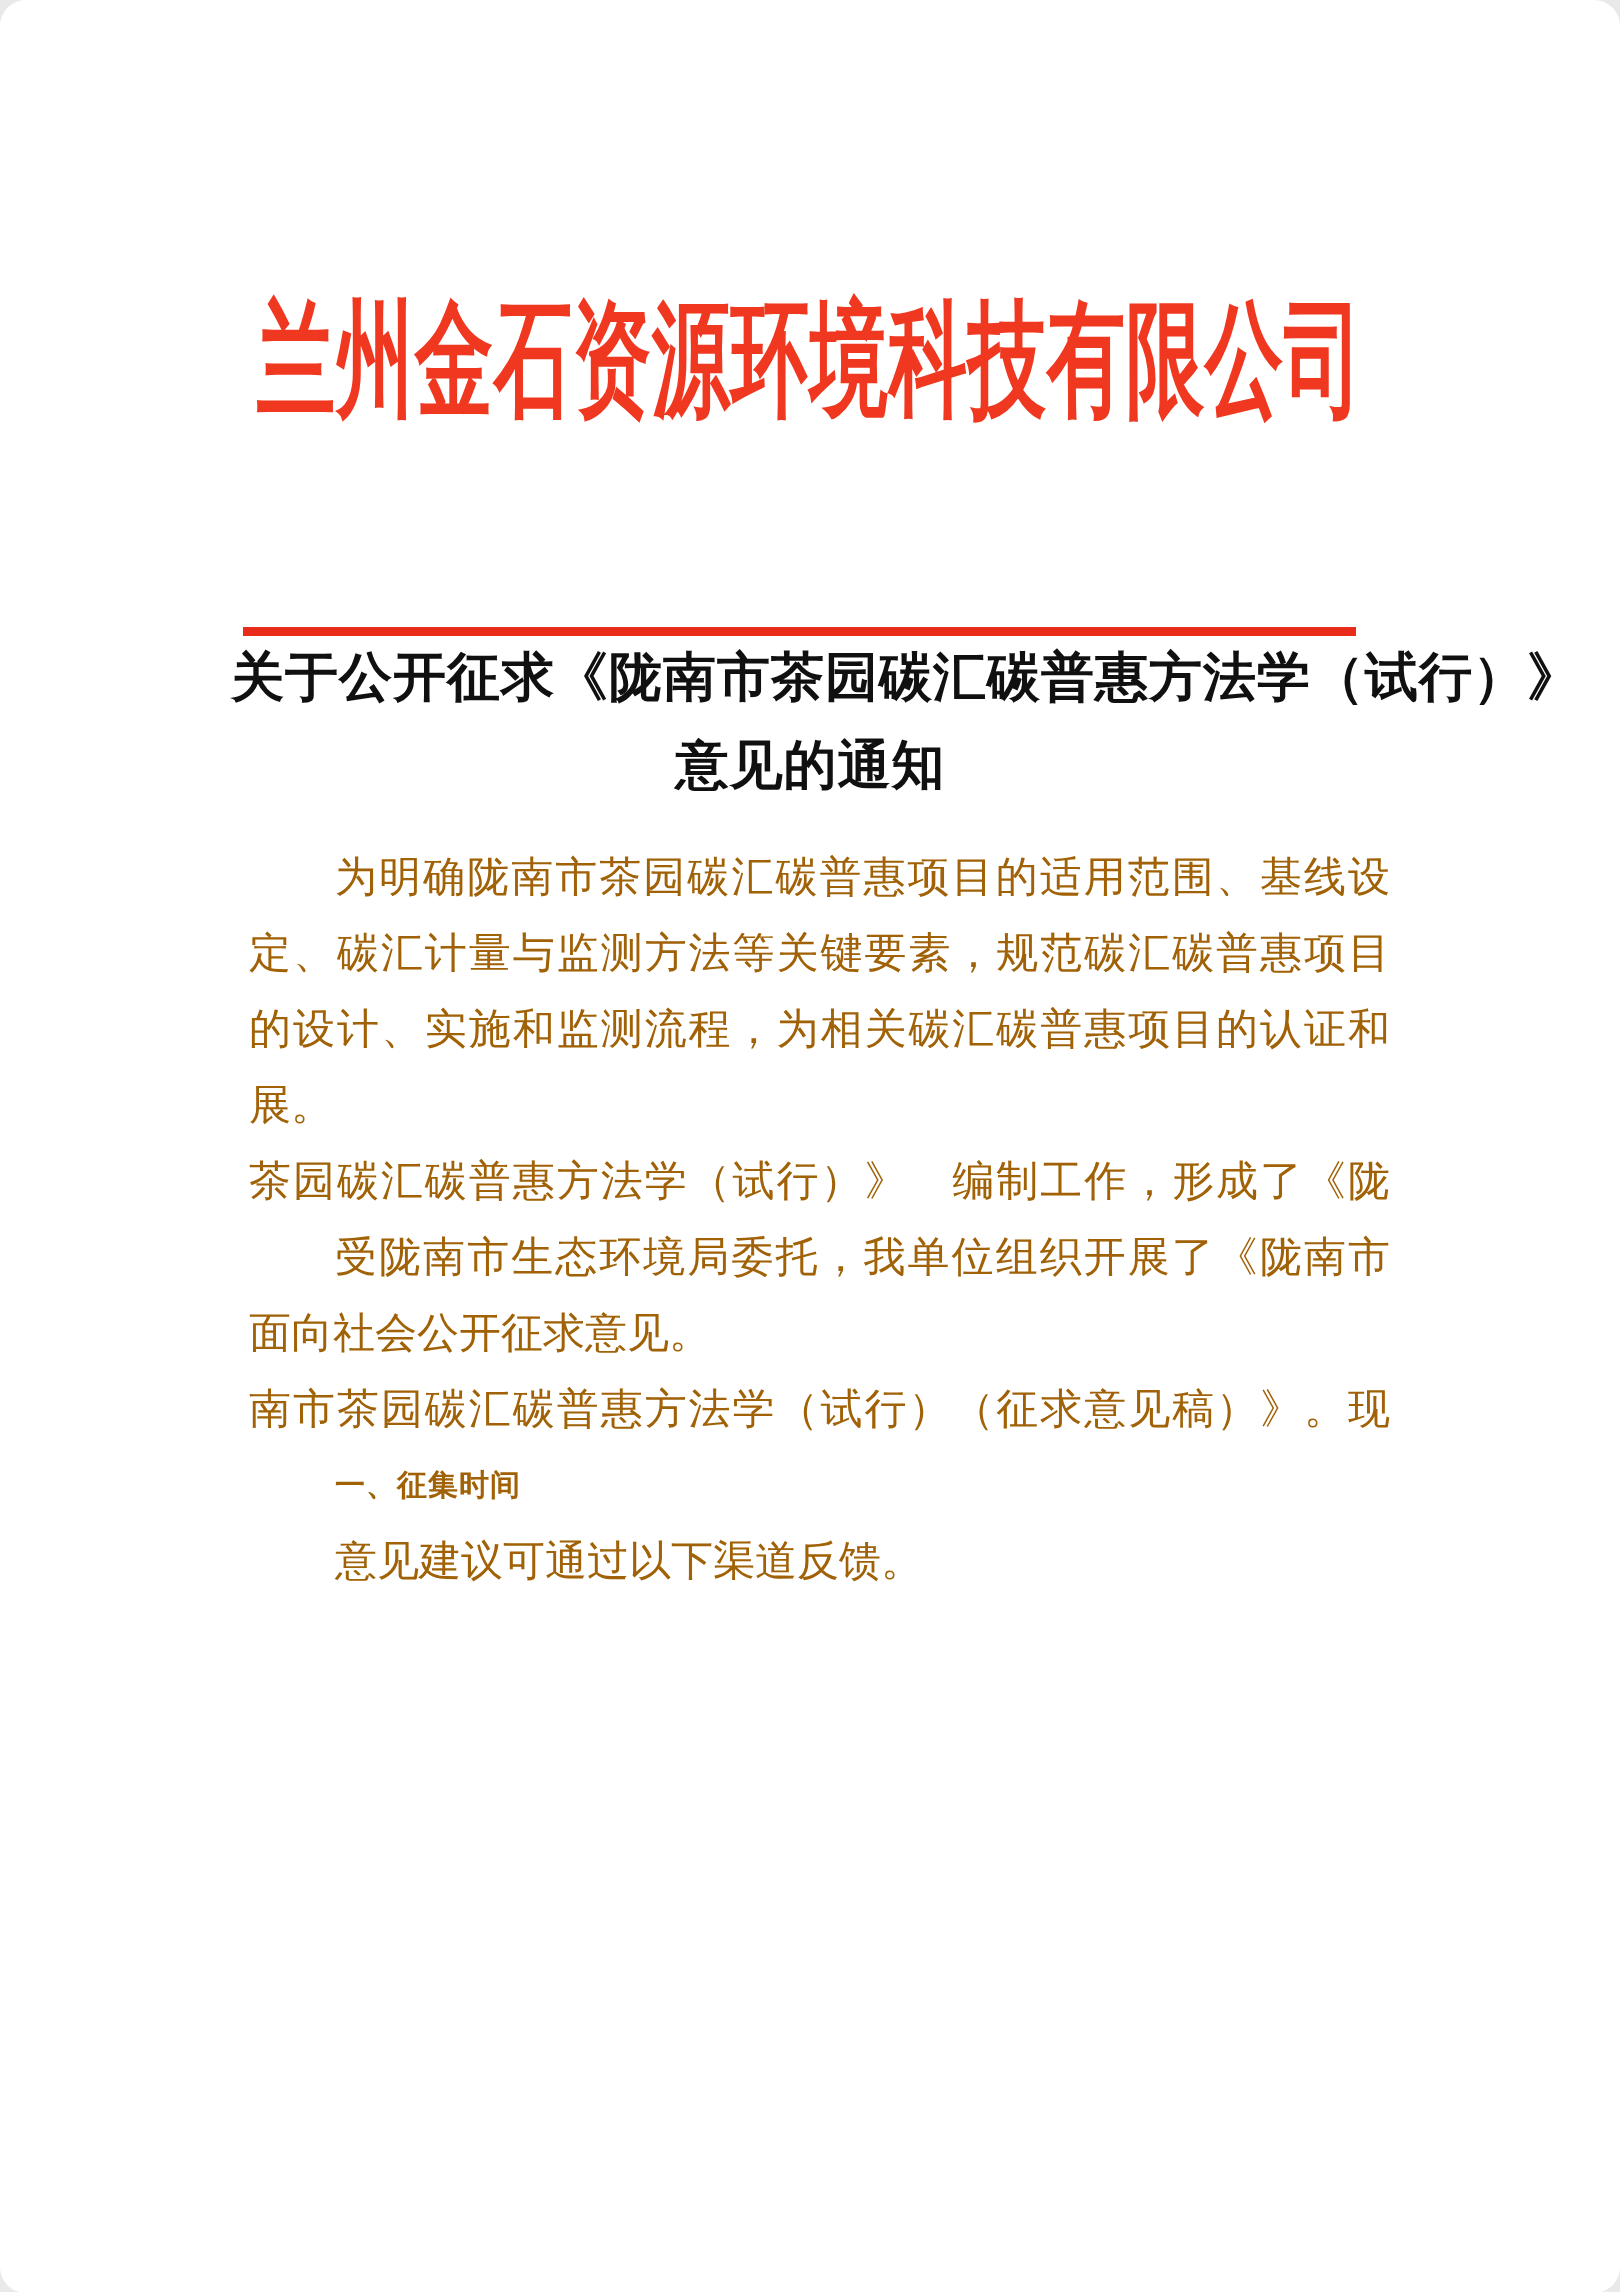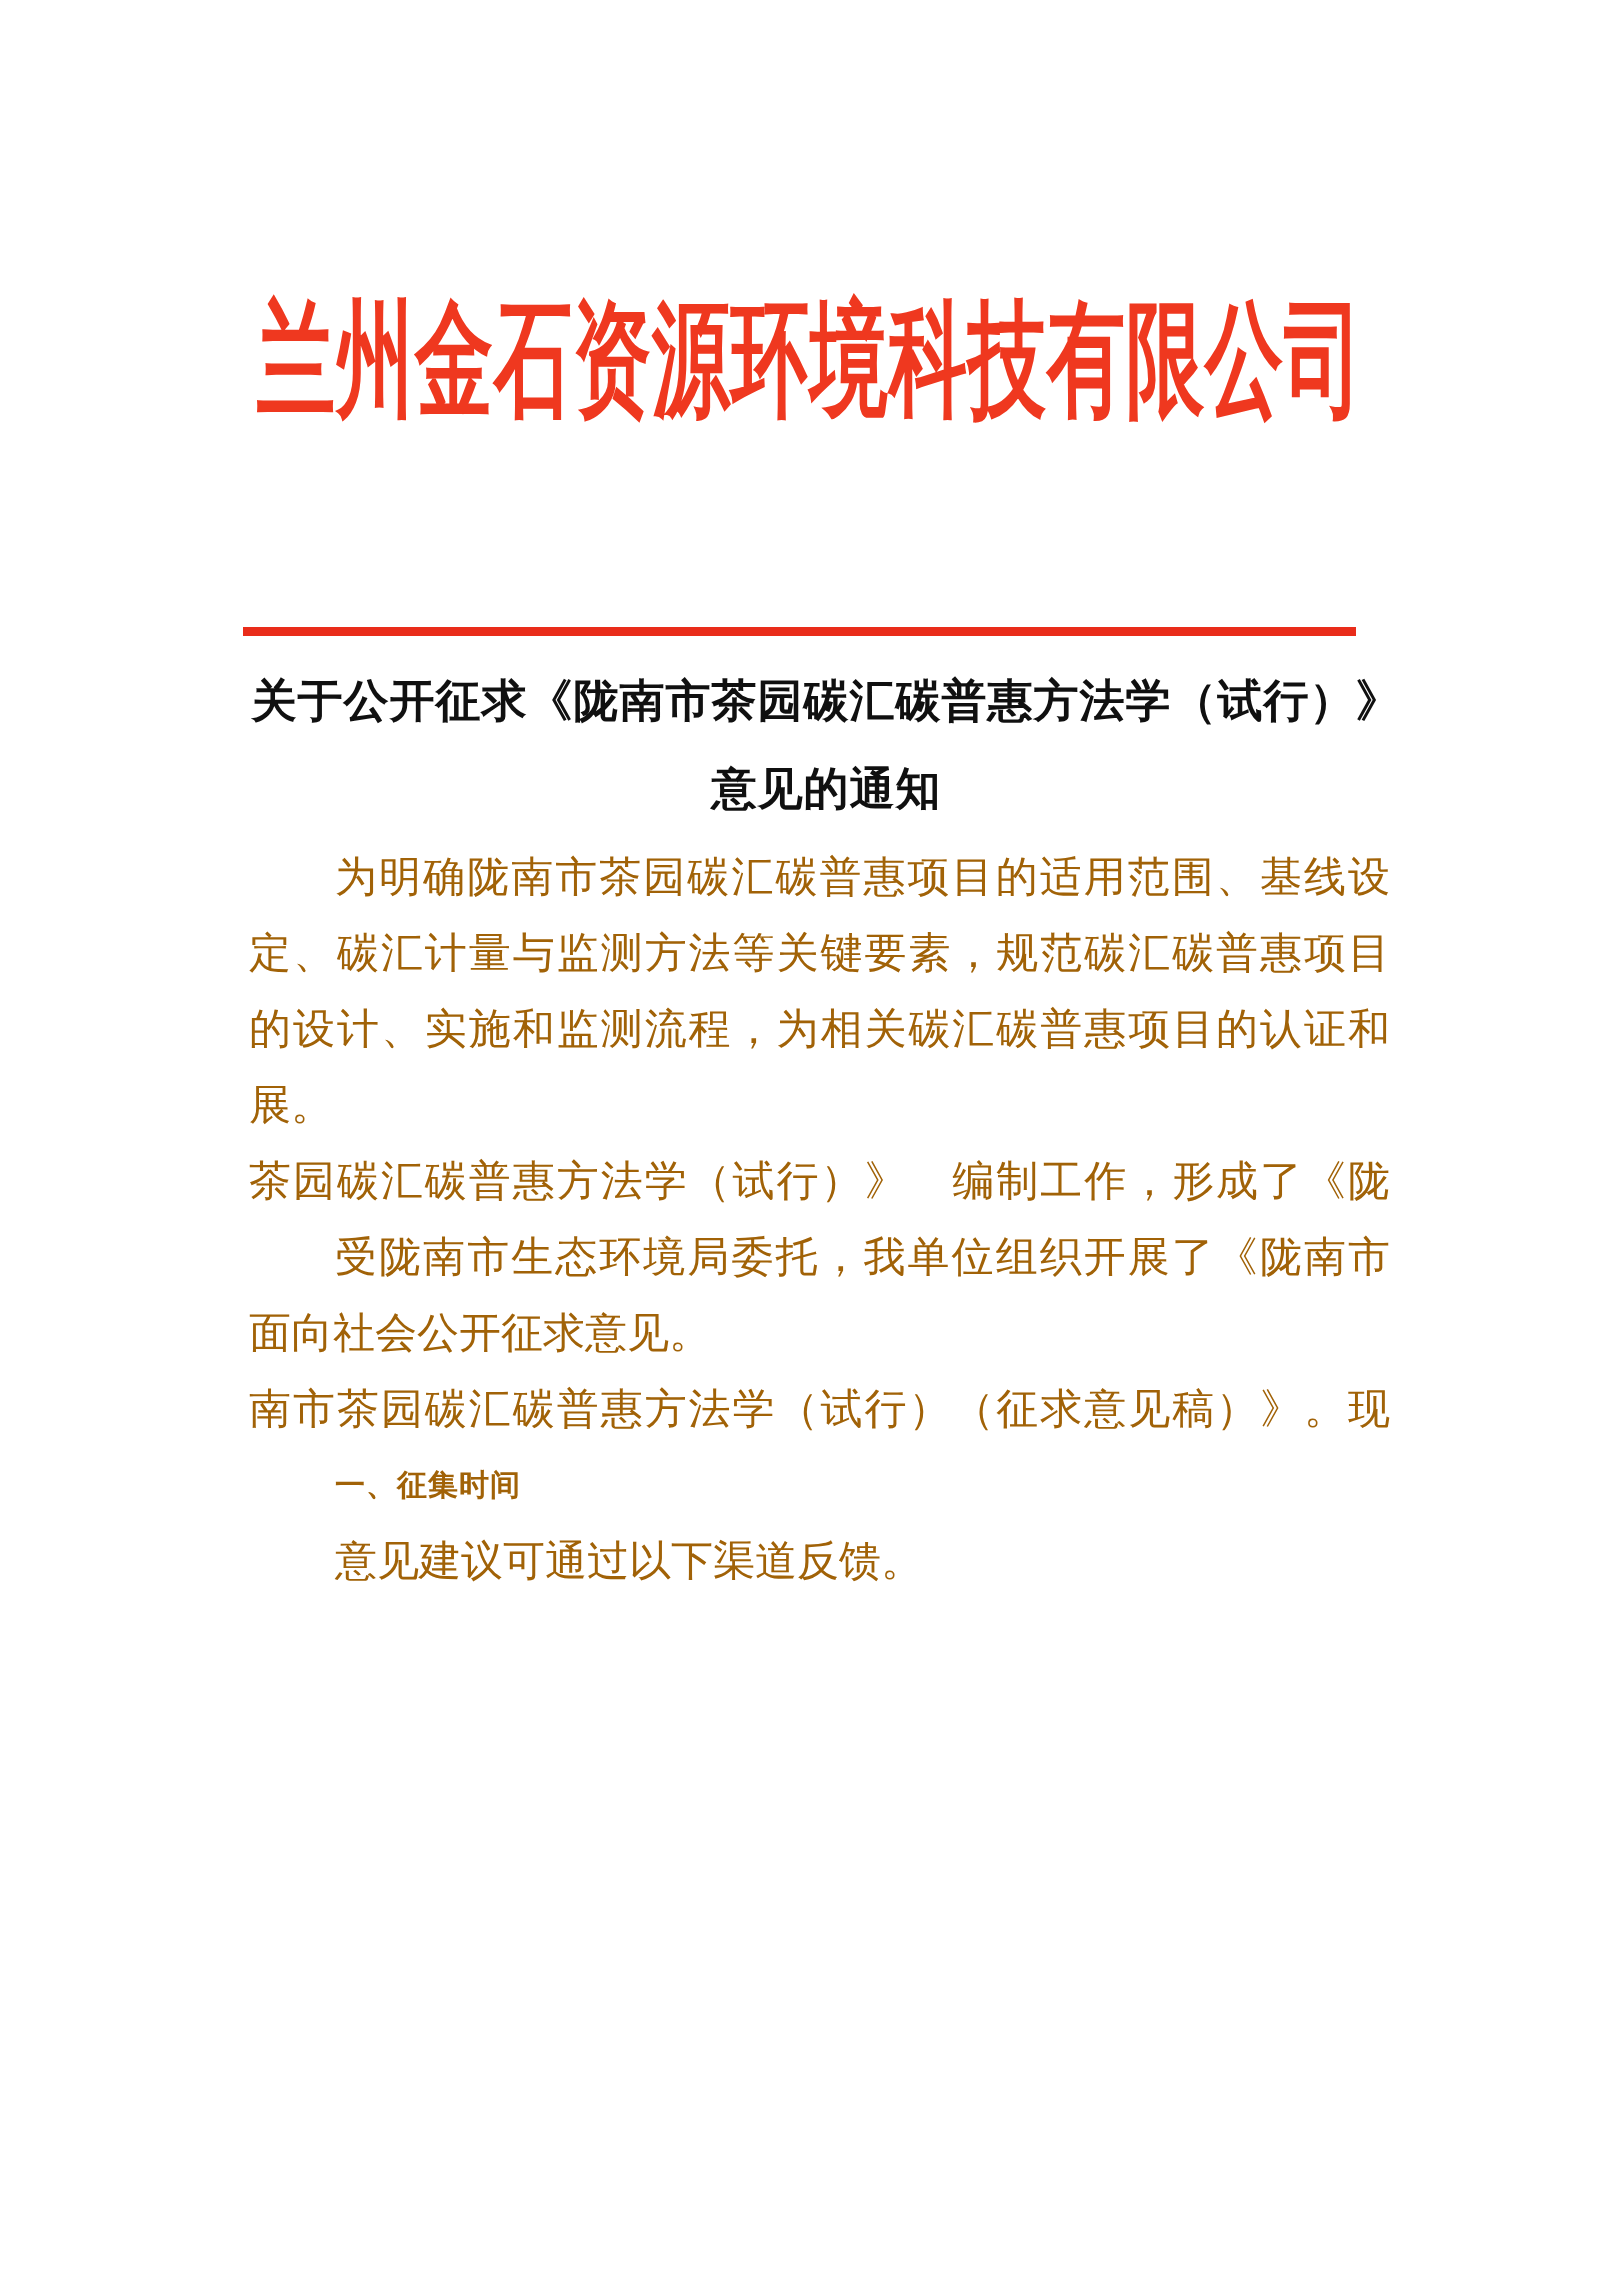--- a/index.html
+++ b/index.html
@@ -35,31 +35,30 @@
     position: absolute;
     left: 243px;
     top: 627px;
     width: 1113px;
     height: 8.8px;
   }
 
   
   .notice-title {
     position: absolute;
-    top: 657px;
+    top: 633px;
     left: 231px;
     width: 1159px;
     text-align: center;
     font-weight: bold;
-    font-size: 45px;
+    font-size: 53px;
     line-height: 88px;
     letter-spacing: 1px;
     color: #101010;
     white-space: nowrap;
-    margin-left: 16px;
   }
 
   
   .body-block {
     position: absolute;
     top: 839px;
     left: 249px;
     width: 1141px;
     font-size: 42px;
     line-height: 76px;
@@ -81,21 +80,21 @@
   .hd {
     font-family: "Liberation Sans", "DejaVu Sans", sans-serif;
     font-weight: bold;
     font-size: 30px;
     letter-spacing: 1px;
   }
 </style>
 </head>
 <body>
 
-<div class="page" style="background: rgb(255, 255, 255);">
+<div class="page" style="background: rgb(255, 255, 255); border-radius: 26px;">
 
   <div class="letterhead-name" style="color: rgb(239, 56, 31);">兰州金石资源环境科技有限公司</div>
 
   <div class="letterhead-divider" style="background: rgb(233, 44, 26);"></div>
 
   <div class="notice-title">
     <div>关于公开征求《陇南市茶园碳汇碳普惠方法学（试行）》</div>
     <div>意见的通知</div>
   </div>
 

